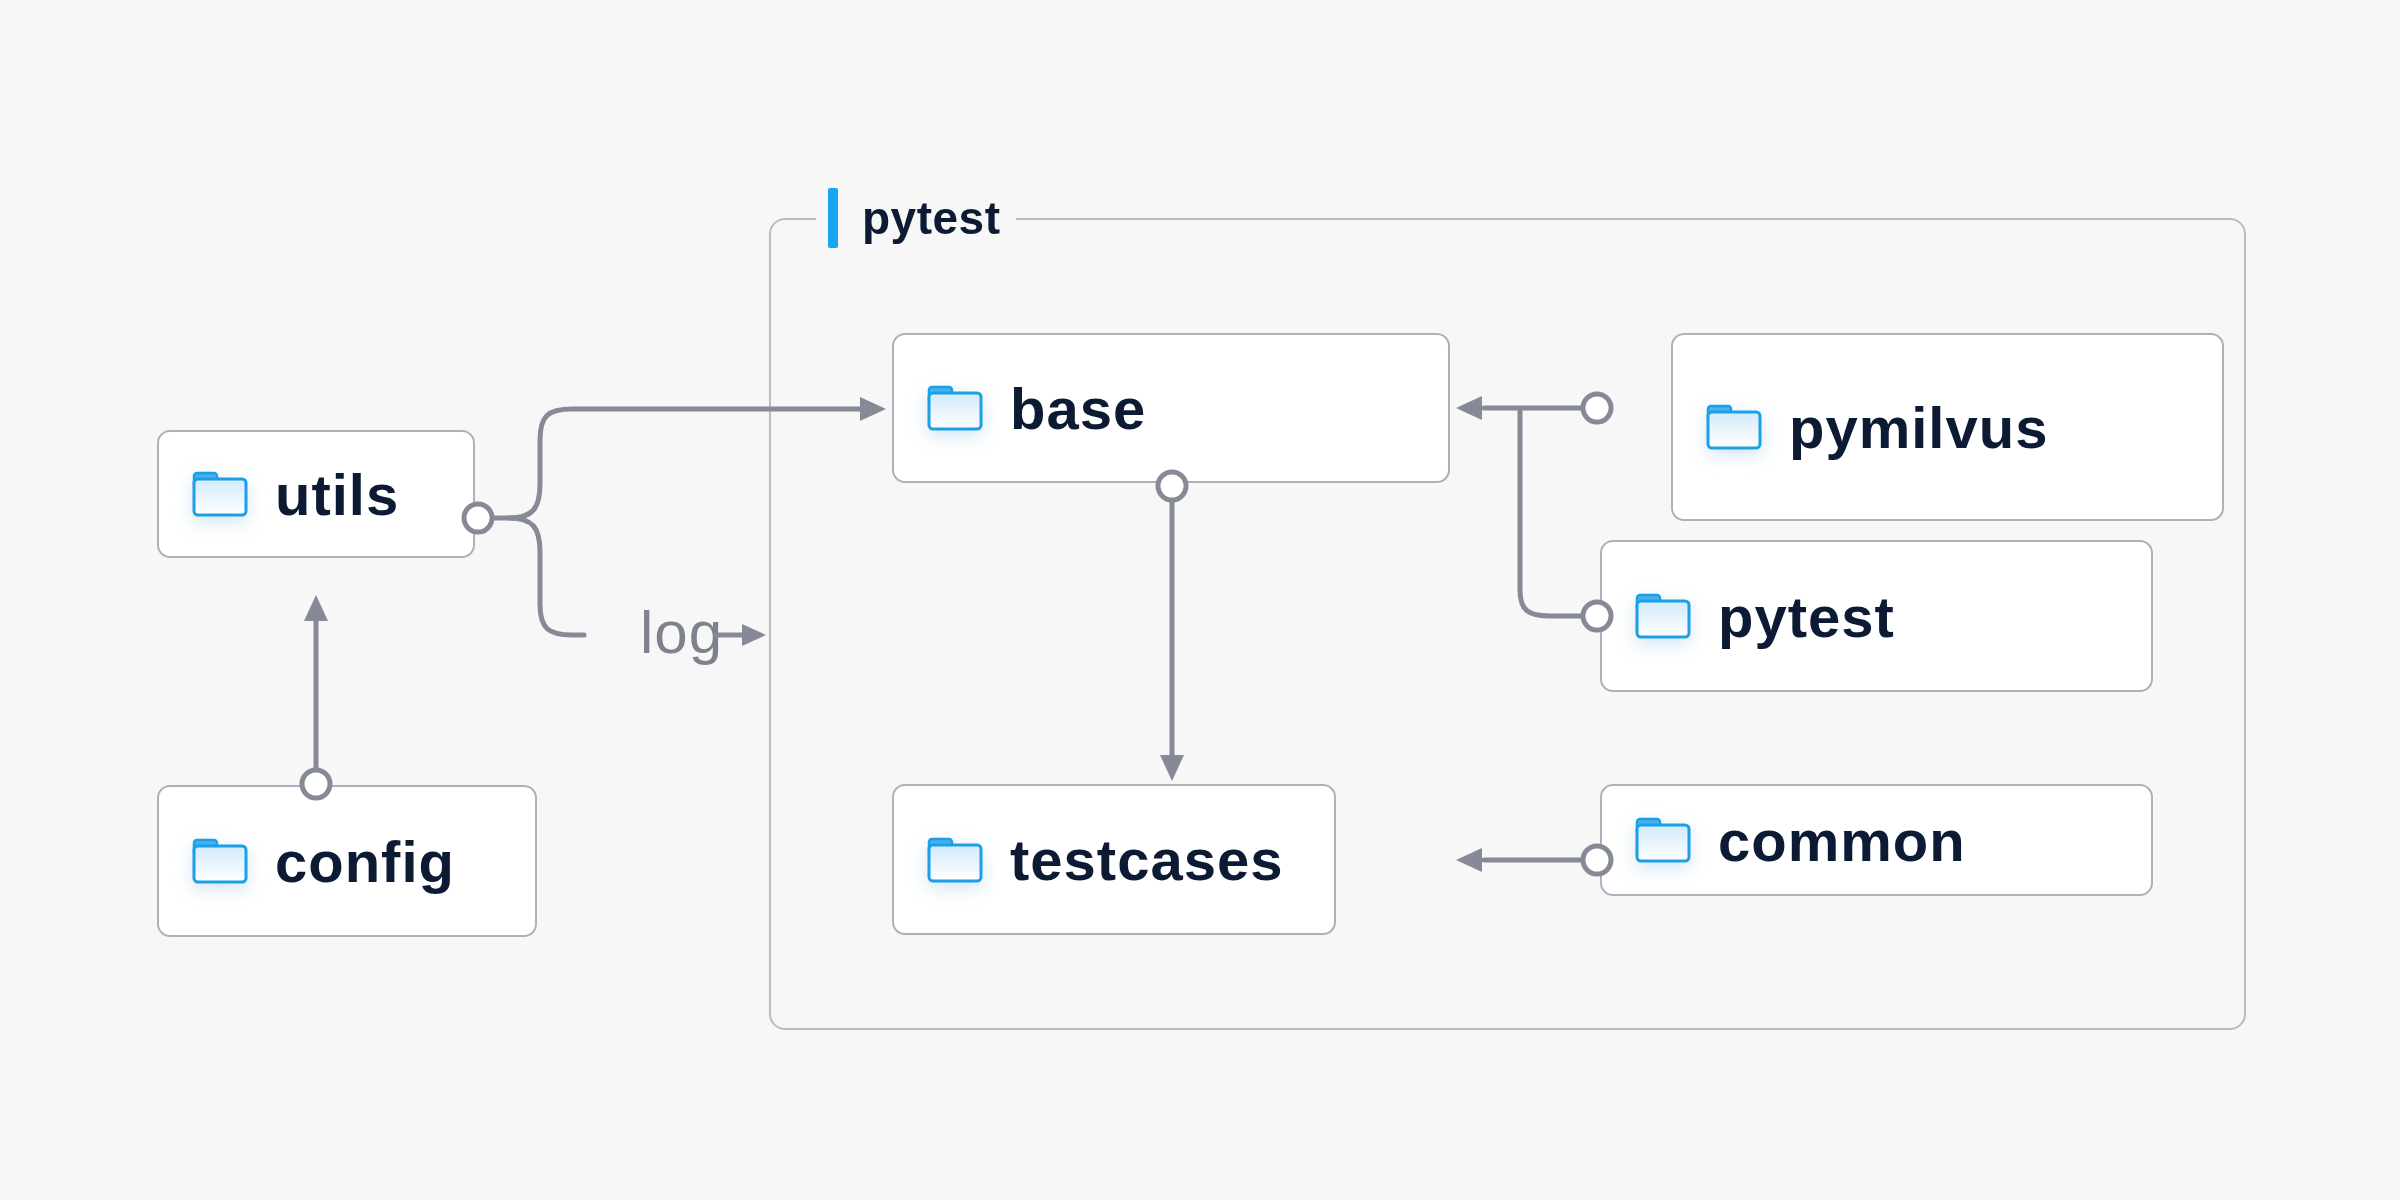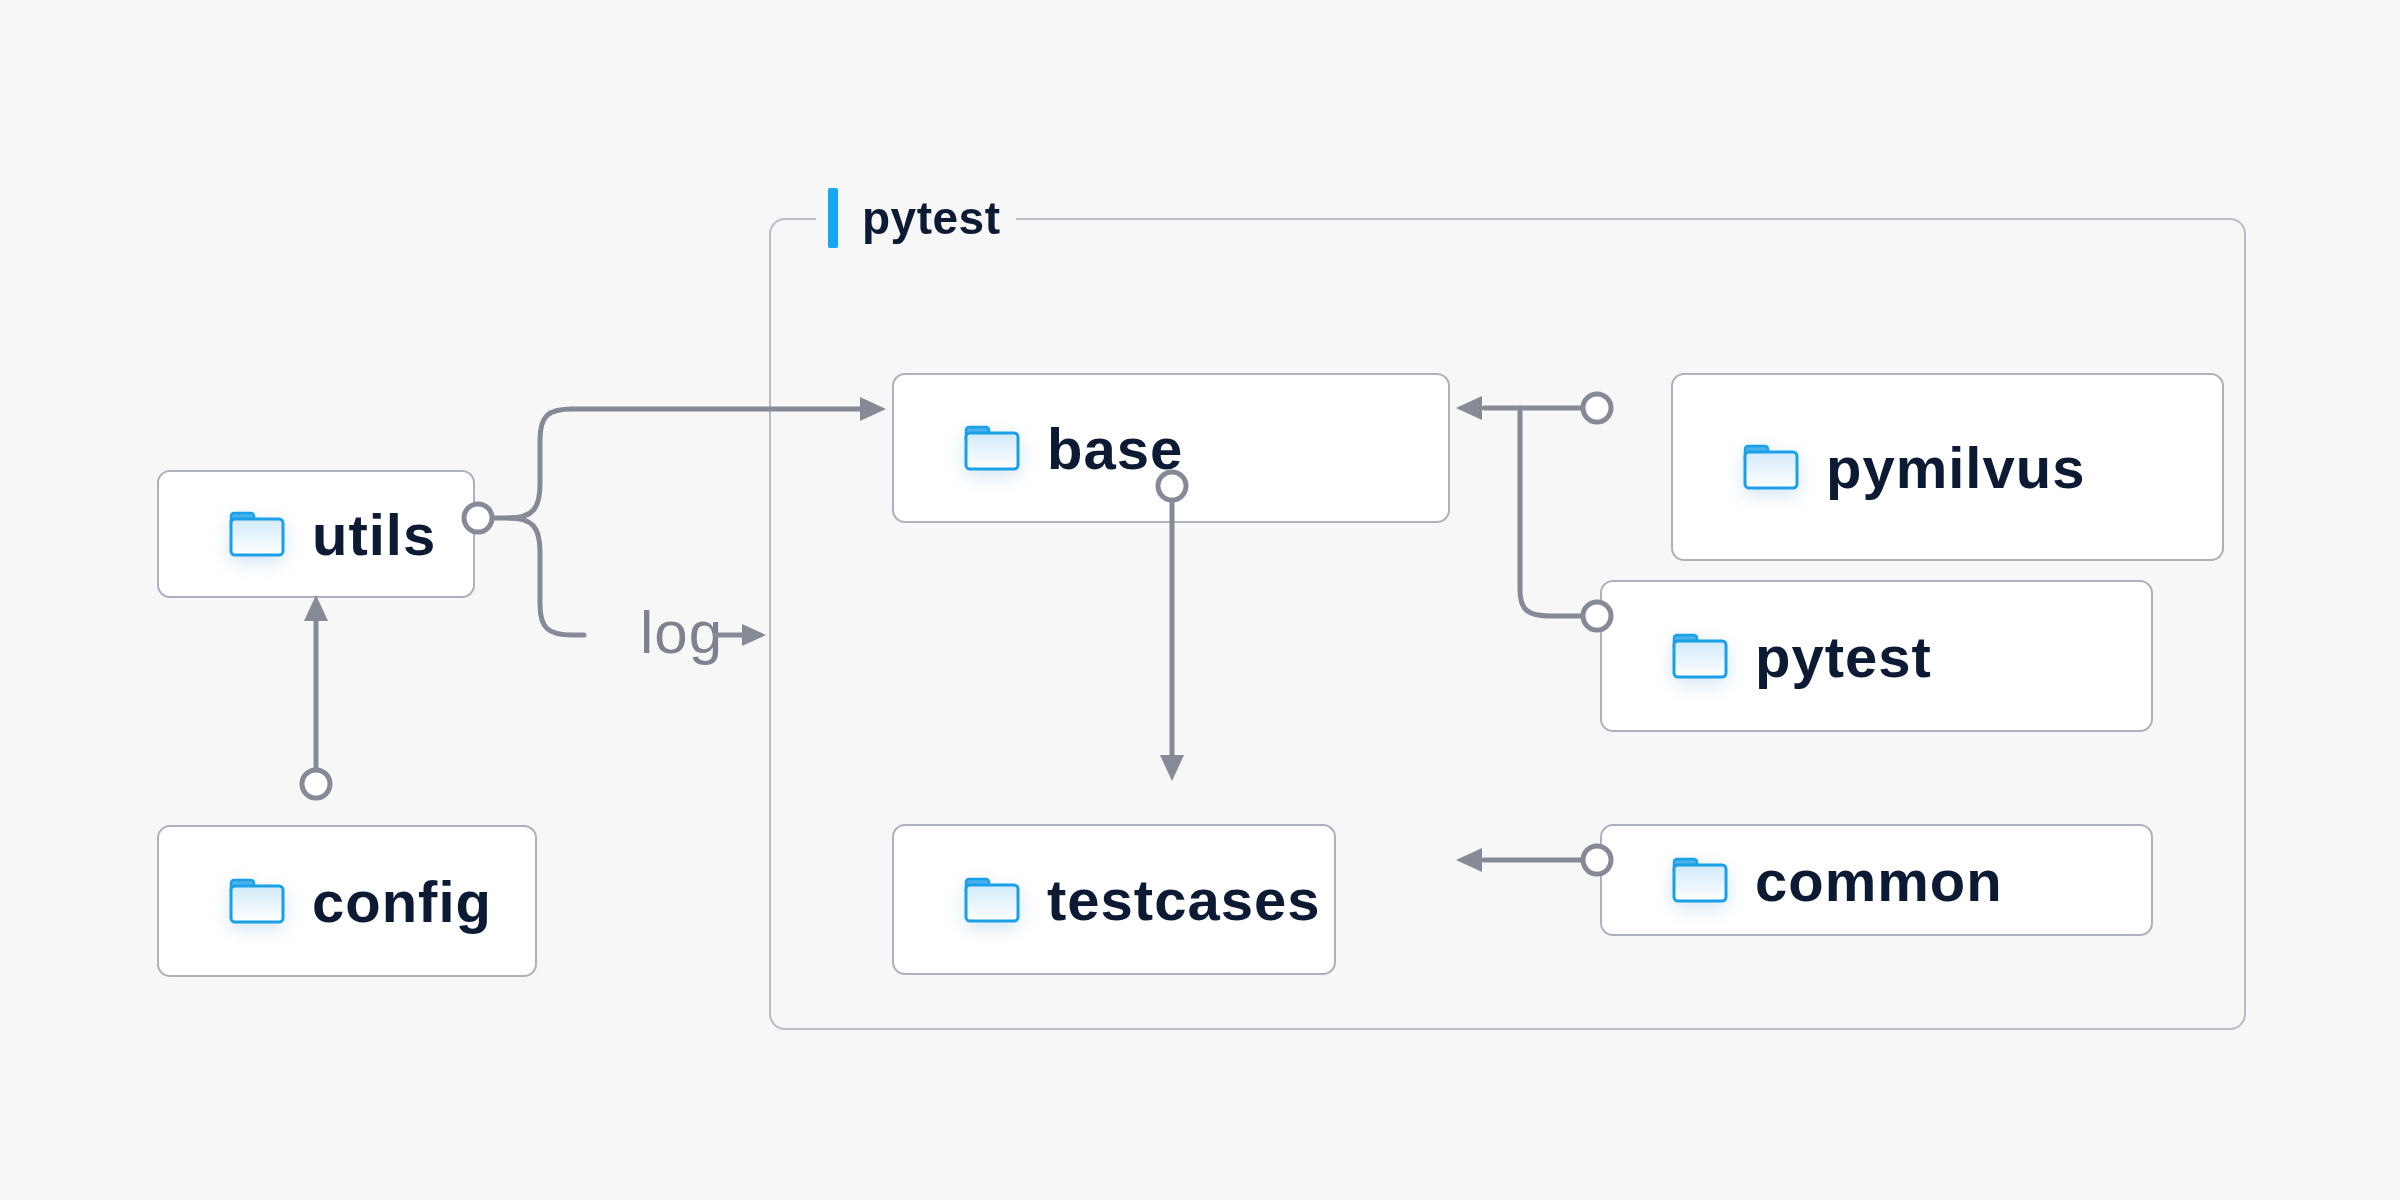--- a/index.html
+++ b/index.html
@@ -32,21 +32,21 @@
   }
   .group-label .bar{
     width:10px;height:60px;border-radius:2px;background:var(--accent);
   }
   .group-label .group-title{
     font-size:46px;font-weight:700;color:var(--node-text);letter-spacing:0.5px;
   }
   .node{
     position:absolute;box-sizing:border-box;
     background:var(--node-bg);border:2px solid var(--node-border);border-radius:13px;
-    display:flex;align-items:center;gap:26px;padding-left:69px;margin-top:40px;
+    display:flex;align-items:center;gap:26px;padding-left:32px;
   }
   .folder{width:58px;height:48px;flex:0 0 auto;filter:drop-shadow(0 6px 9px rgba(60,140,200,0.22));}
   .node-label{
     font-size:58px;font-weight:600;color:var(--node-text);letter-spacing:1px;
     white-space:nowrap;
   }
   .edges{position:absolute;left:0;top:0;width:2400px;height:1200px;pointer-events:none;}
   .edge{stroke:var(--edge);stroke-width:5;fill:none;stroke-linecap:round;}
   .arrow{fill:var(--edge);stroke:none;}
   .edge-circle{fill:#ffffff;stroke:var(--edge);stroke-width:5;}

